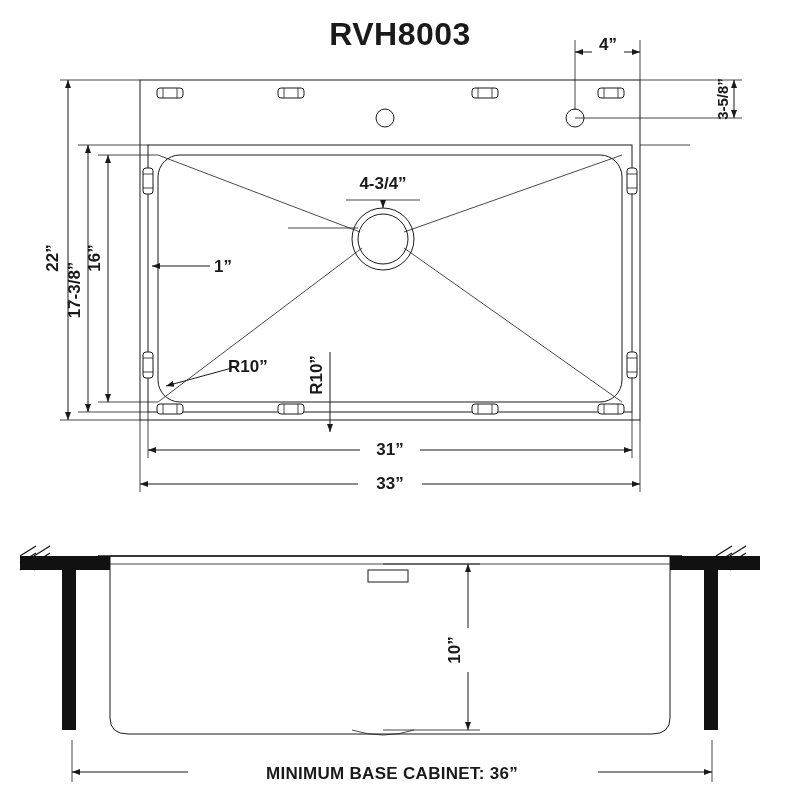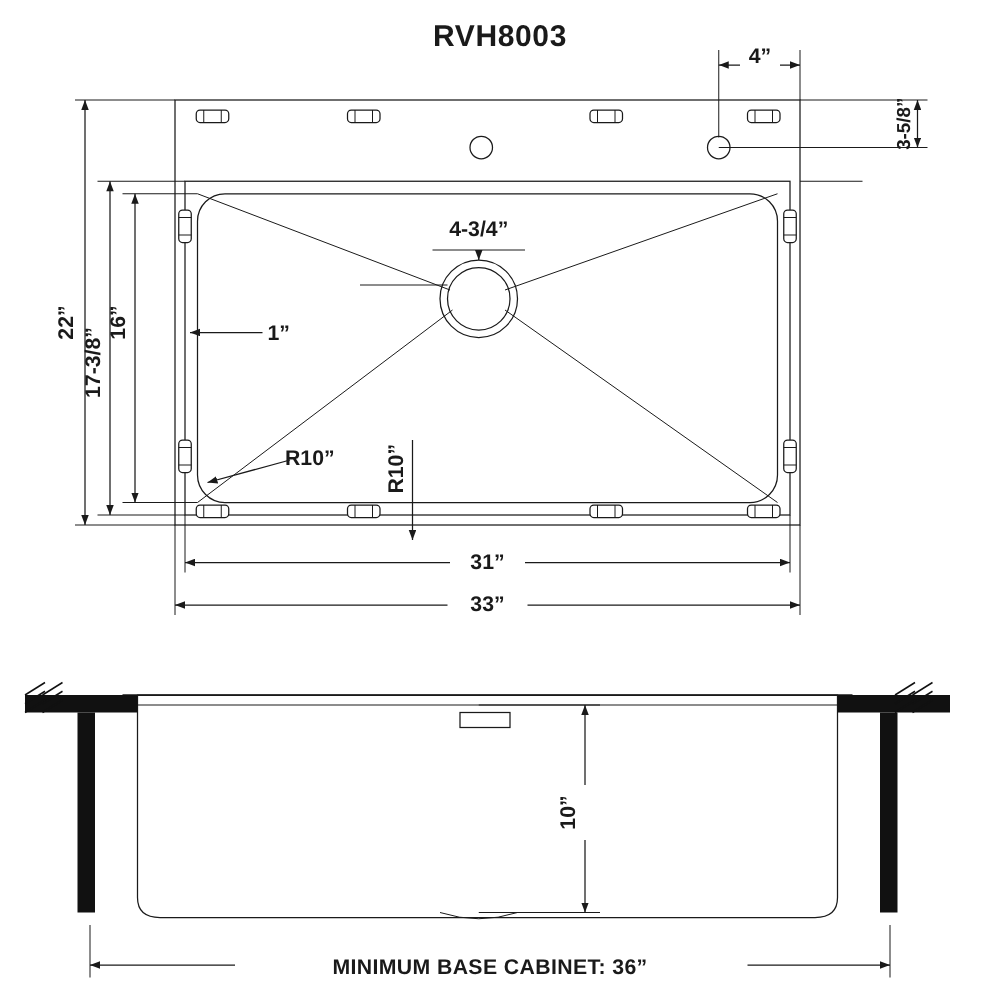--- a/index.html
+++ b/index.html
@@ -20,21 +20,21 @@
     left: 0; top: 0;
     width: 800px;
     height: 800px;
   }
   .title {
     position: absolute;
     top: 16px;
     left: 0;
     width: 800px;
     text-align: center;
-    font-size: 24px;
+    font-size: 32px;
     font-weight: bold;
     letter-spacing: 0.5px;
   }
   svg {
     position: absolute;
     left: 0;
     top: 0;
   }
   text {
     font-family: "Liberation Sans", sans-serif;

